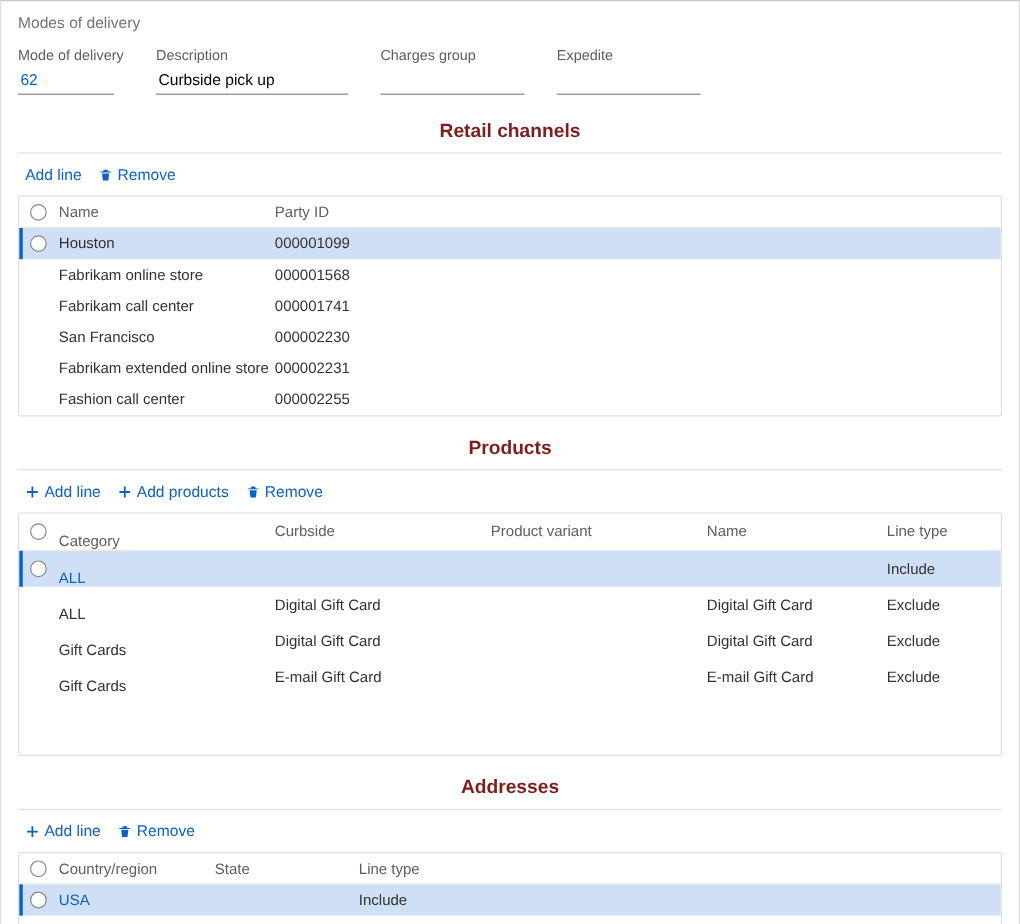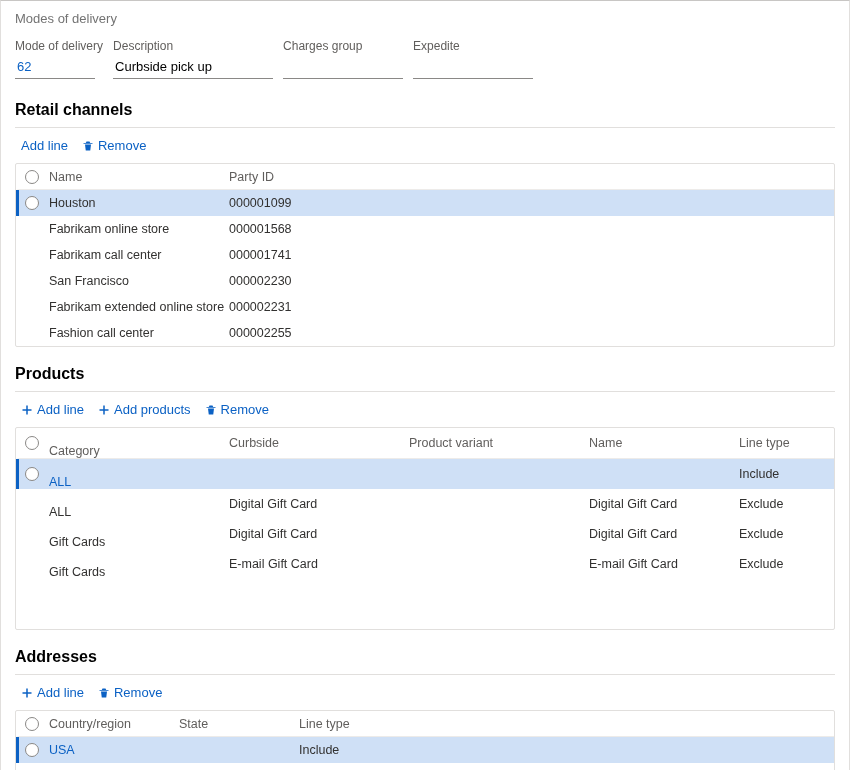--- a/index.html
+++ b/index.html
@@ -18,21 +18,21 @@
   .header {
     padding: 10px 14px 4px 14px;
   }
   .header-title {
     font-size: 13px;
     color: #737373;
     margin-bottom: 6px;
   }
   .field-row {
     display: flex;
-    gap: 10px;
+    gap: 27px;
     flex-wrap: wrap;
     margin-top: 13px;
   }
   .field {
     display: flex;
     flex-direction: column;
   }
   .field-label {
     font-size: 12px;
     color: #605e5c;
@@ -51,24 +51,25 @@
   .w-desc { width: 160px; }
   .w-chg  { width: 120px; }
   .w-exp  { width: 120px; }
 
   .section {
     margin: 18px 14px 0 14px;
   }
   .section-title {
     font-size: 16px;
     font-weight: 600;
-    color: #000000;
+    color: #7f1d1d;
     padding-bottom: 8px;
     border-bottom: 1px solid #e1dfdd;
     margin-bottom: 8px;
+    text-align: center;
   }
   .toolbar {
     display: flex;
     gap: 14px;
     padding: 2px 6px 10px 6px;
     font-size: 13px;
   }
   .tool-btn {
     color: #0b61c4;
     cursor: pointer;

